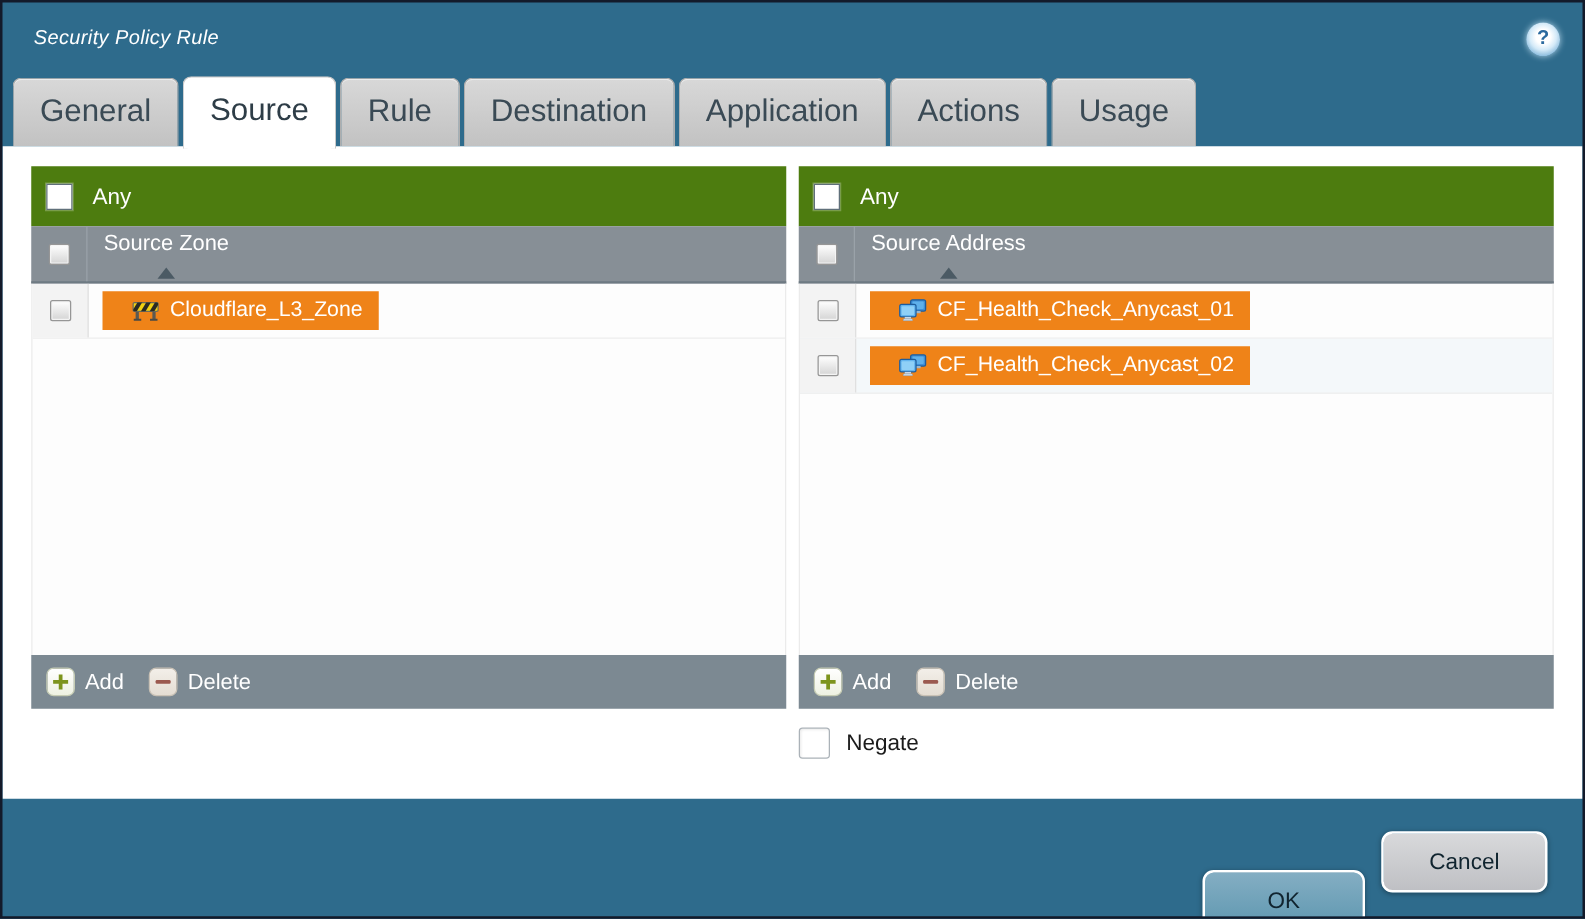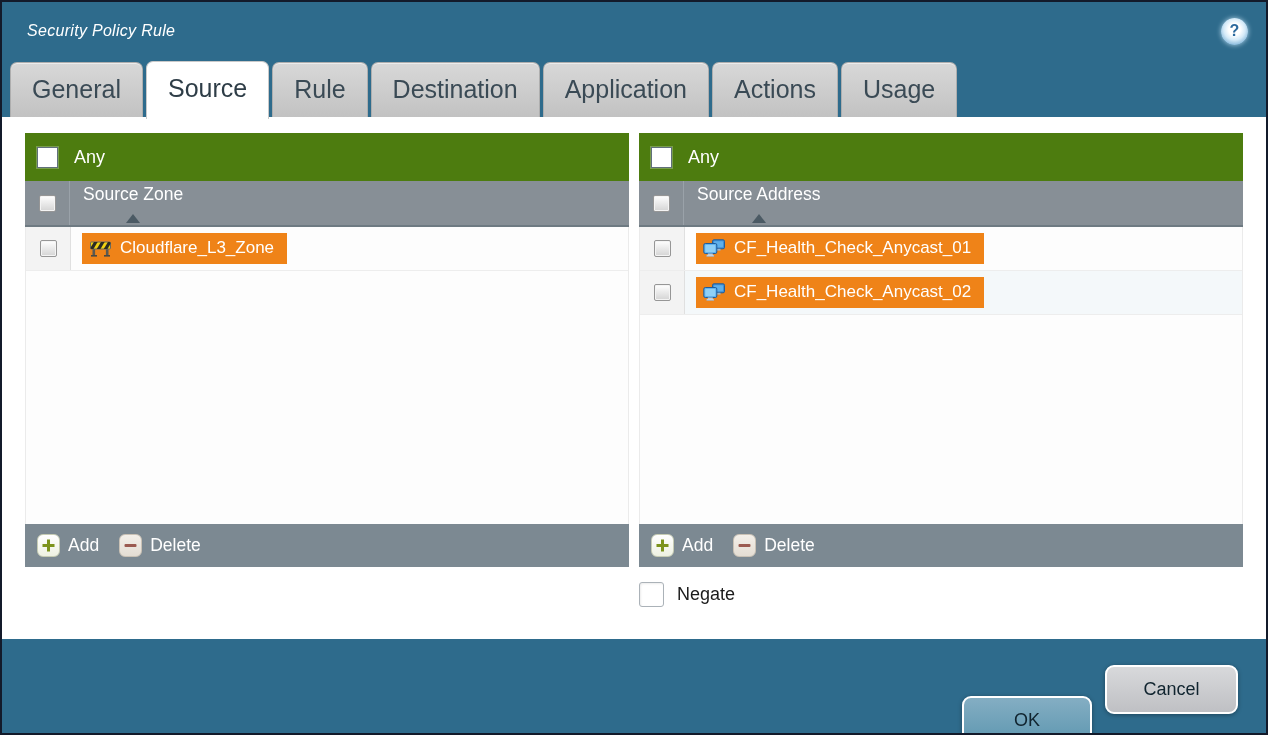--- a/index.html
+++ b/index.html
@@ -131,21 +131,21 @@
   .row.alt { background:#f4f8fa; }
   .row .cb-cell {
     align-self:stretch;
     background:#f3f3f3;
     border-right:1px solid #e0e0e0;
   }
   .tag {
     display:inline-flex; align-items:center; gap:8px;
     background:#ef8318;
     color:#ffffff; font-size:17px;
-    padding:5px 13px 6px 7px;
+    padding:5px 13px 6px 23px;
     margin-left:11px;
     cursor:pointer;
   }
 
   .panel-footer {
     flex:0 0 43px;
     background:#7c8992;
     display:flex; align-items:center;
     padding:0 12px; gap:20px;
   }

